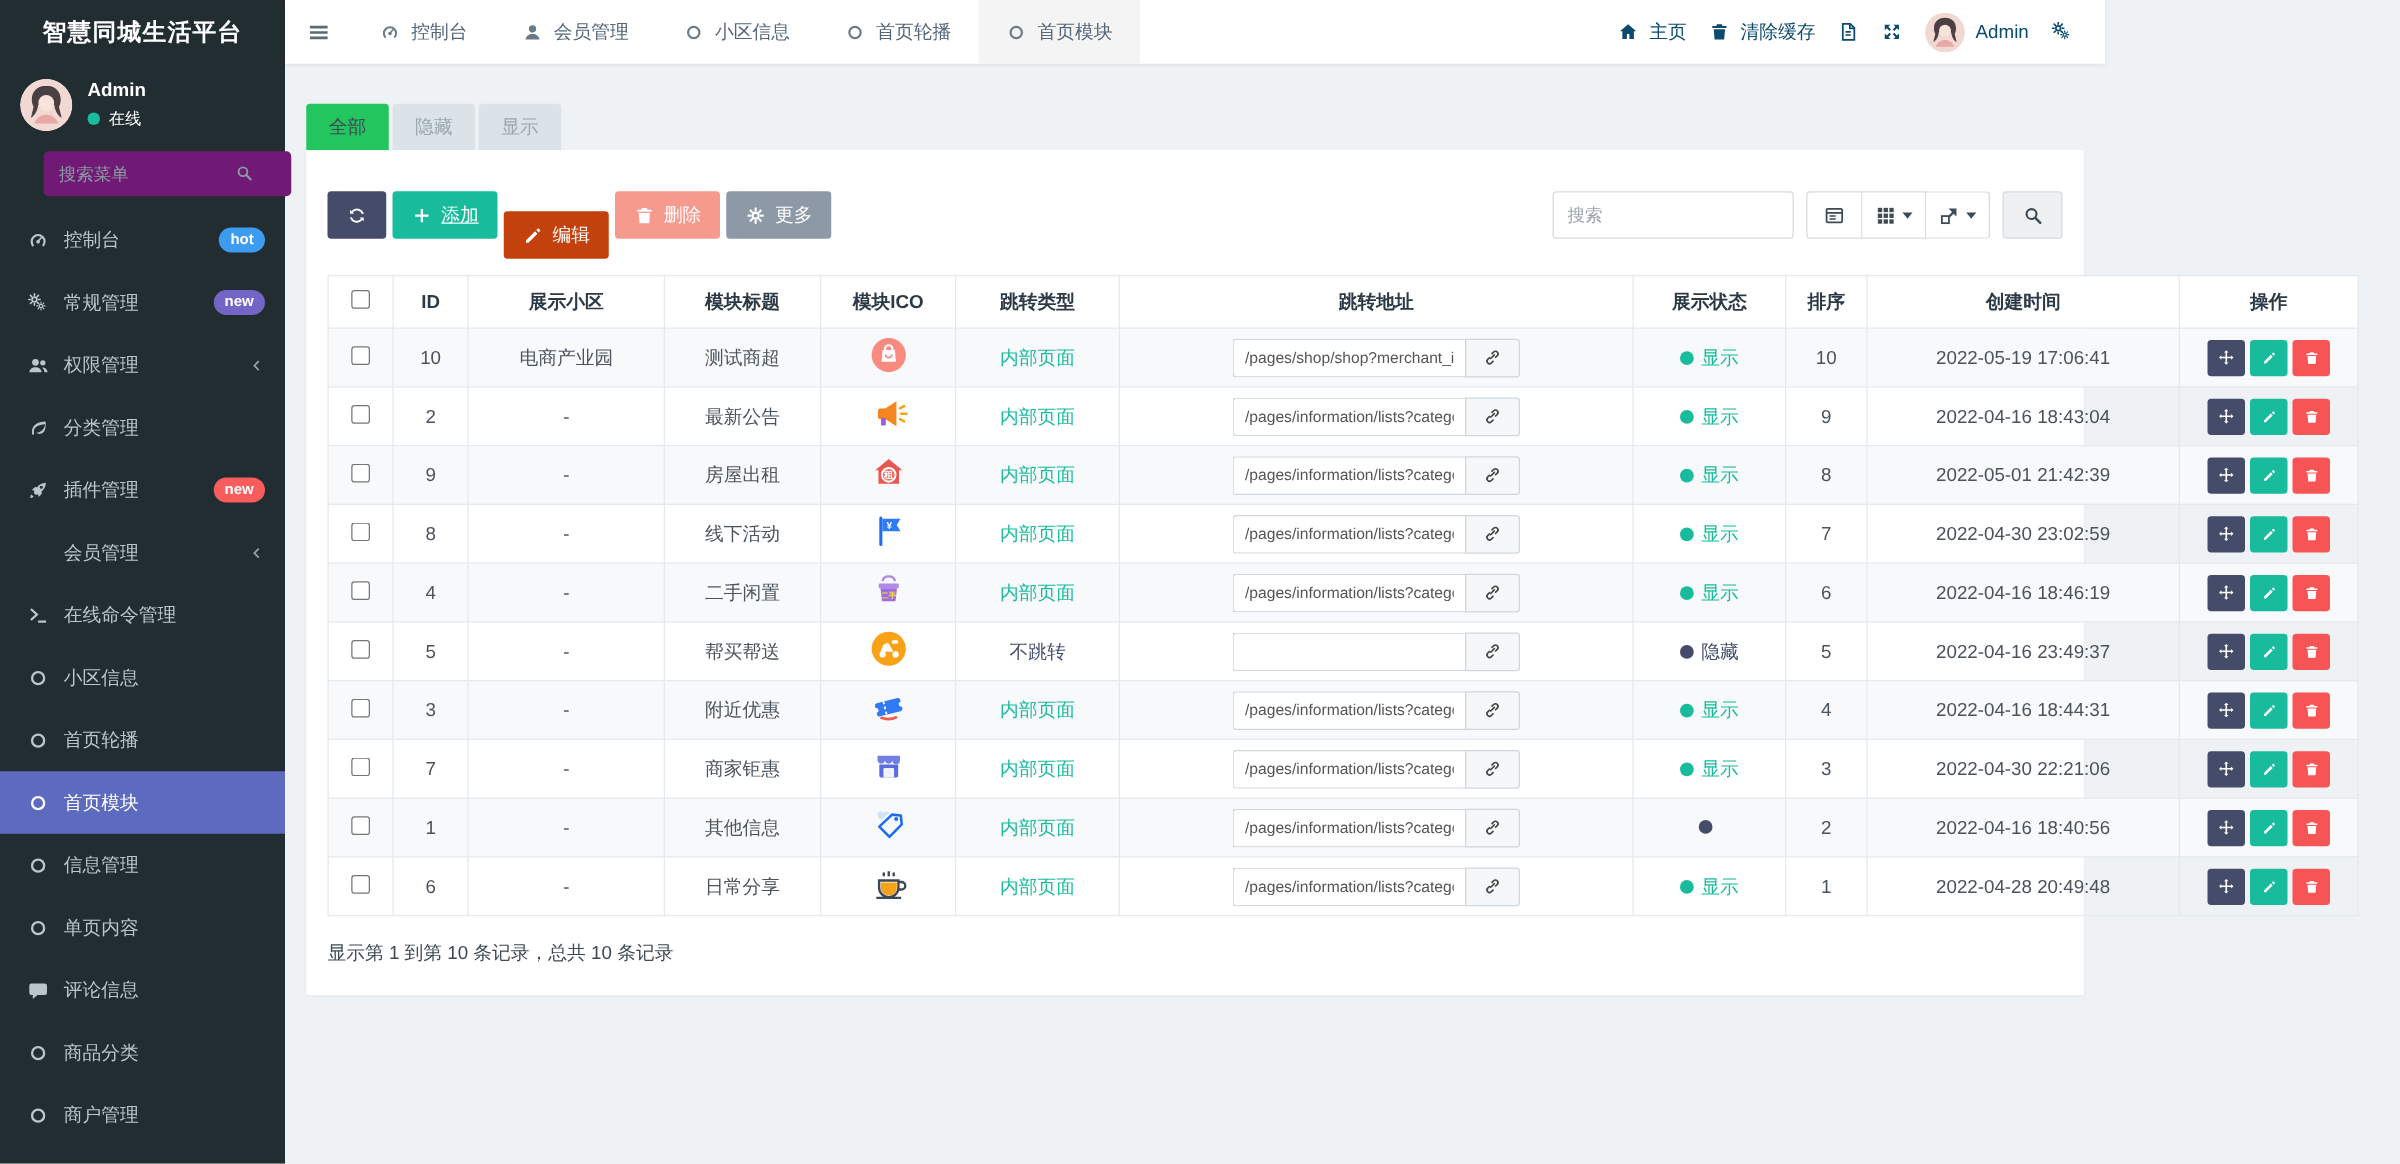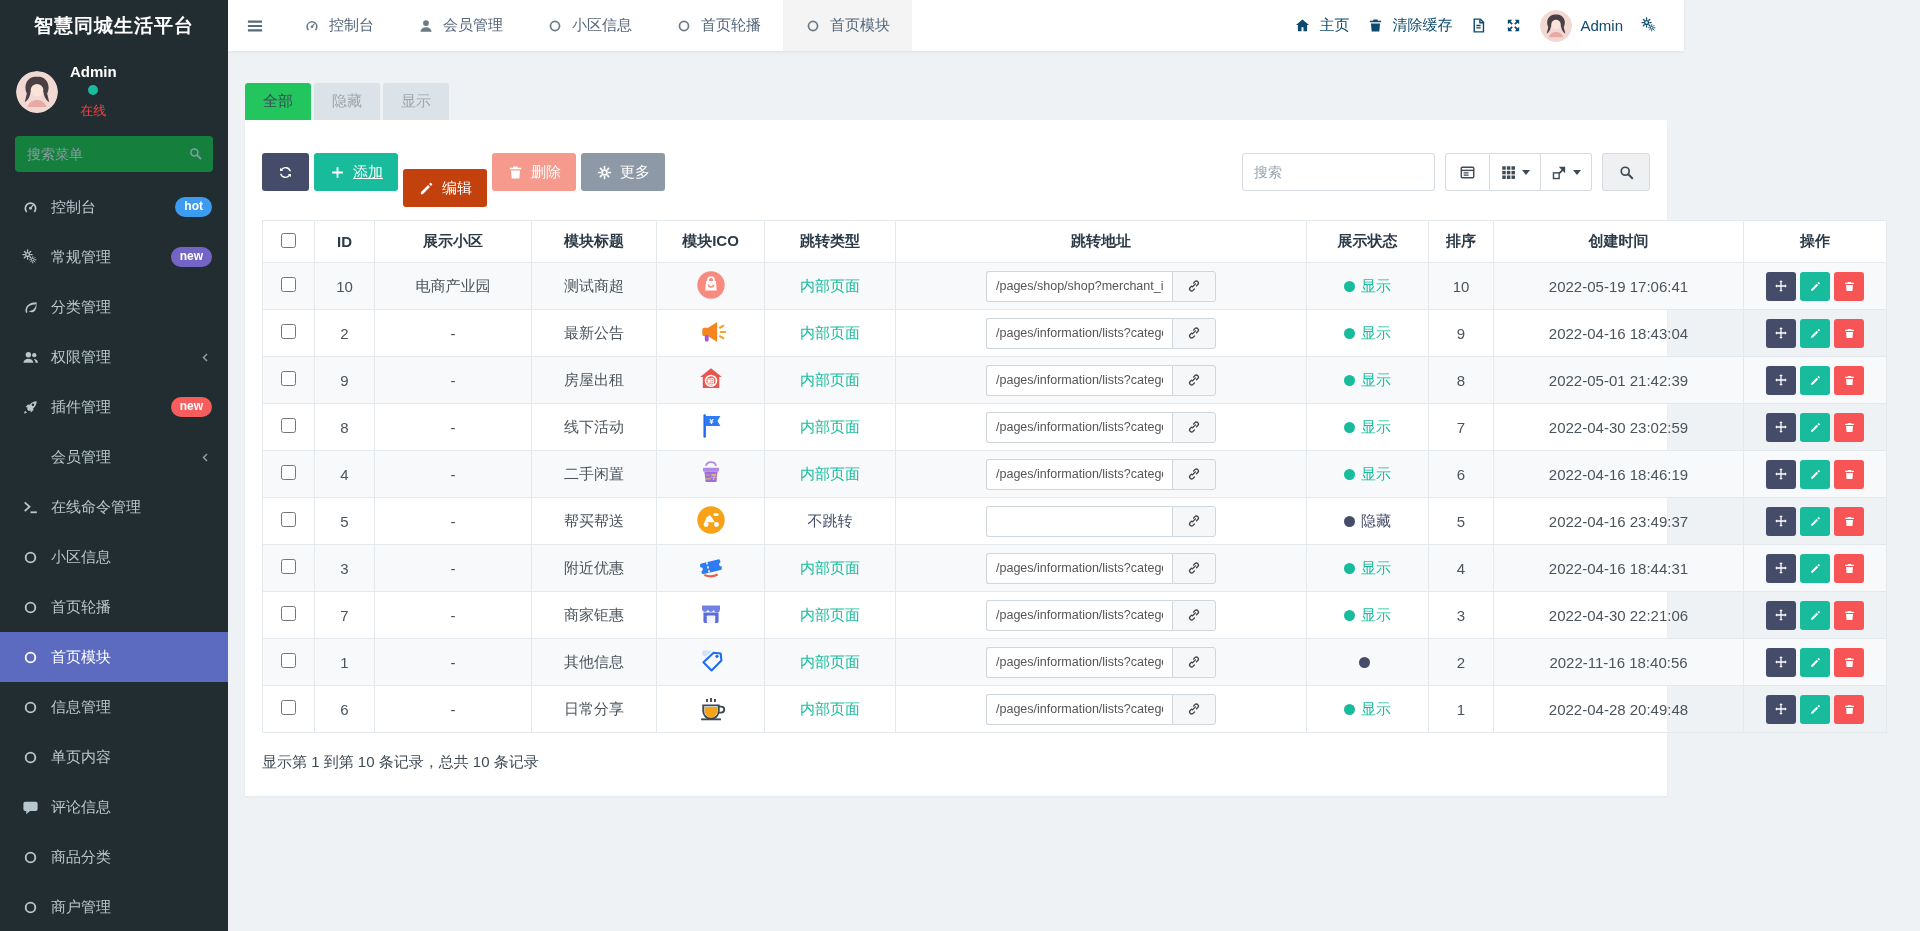--- a/index.html
+++ b/index.html
@@ -6,24 +6,24 @@
   html,body { width:1920px; height:931px; overflow:hidden; }
   body { font-family:"Liberation Sans","DejaVu Sans",sans-serif; background:#eef2f5; font-size:15px; color:#444; }
   .app { display:flex; width:1684px; height:931px; }
 
   
   .sidebar { width:228px; flex-shrink:0; background:#222d32; color:#b8c7ce; display:flex; flex-direction:column; }
   .brand { height:51px; display:flex; align-items:center; justify-content:center; color:#fff; font-size:19px; font-weight:bold; letter-spacing:1px; flex-shrink:0; }
   .user-panel { display:flex; align-items:center; gap:12px; padding:12px 16px 6px; flex-shrink:0; }
   .avatar { width:42px; height:42px; border-radius:50%; overflow:hidden; flex-shrink:0; }
   .user-name { color:#fff; font-weight:bold; font-size:15px; }
-  .user-status { display:flex; align-items:center; gap:7px; margin-top:5px; font-size:13px; color:#ef4444;flex-direction:column; }
+  .user-status { display:flex; align-items:center; gap:7px; margin-top:5px; font-size:13px; color:#ffffff; }
   .status-dot { width:10px; height:10px; border-radius:50%; background:#18bc9c; }
   .sidebar-search { margin:10px 15px 10px; position:relative; flex-shrink:0; }
-  .sidebar-search input { width:100%; height:36px; background:#15803d; border:none; border-radius:4px; color:#ccc; padding:0 34px 0 12px; font-size:14px; outline:none; }
+  .sidebar-search input { width:100%; height:36px; background:#701a75; border:none; border-radius:4px; color:#ccc; padding:0 34px 0 12px; font-size:14px; outline:none;margin-left:20px; }
   .sidebar-search input::placeholder { color:#8a9ba3; }
   .sidebar-search .sicon { position:absolute; right:10px; top:9px; color:#8a9ba3; }
   .sidebar-menu { list-style:none; flex:1; overflow:hidden; }
   .menu-item { height:50px; display:flex; align-items:center; padding:0 16px 0 18px; font-size:15px; color:#b8c7ce; cursor:pointer; }
   .menu-item .mi-icon { width:24px; margin-right:9px; display:flex; justify-content:center; align-items:center; }
   .menu-item.active { background:#5c6bc0; color:#fff; }
   .menu-item.active .mi-icon { color:#fff; }
   .mbadge { margin-left:auto; font-size:12px; font-weight:bold; color:#fff; padding:2px 9px; border-radius:10px; line-height:1.3; }
   .mchevron { margin-left:auto; color:#93a1a8; display:flex; }
 
@@ -148,40 +148,40 @@
                 </g>
               </g>
             </svg>
           </span>
           <span>常规管理</span>
           <span class="mbadge" style="background: rgb(114, 101, 198);">new</span>
         </li>
         <li class="menu-item">
           <span class="mi-icon ic">
             <svg width="17" height="17" viewBox="0 0 24 24" fill="currentColor">
-              <path d="M20.5 4.5C11 4.5 5.6 9 5 15.2c-.2 1.7.1 3.3.8 4.6l1.9-1.1c-.5-1-.7-2.2-.5-3.5C7.7 10.5 12 8 20 7.5c-.8 3.8-2.7 8.8-10.3 9.8 1.7 1.2 3.9 1.6 6 .9 4.3-1.4 5.3-7.5 4.8-13.7z"></path>
-            </svg>
-          </span>
-          <span>分类管理</span>
-        </li>
-        <li class="menu-item">
-          <span class="mi-icon ic">
-            <svg width="17" height="17" viewBox="0 0 24 24" fill="currentColor">
               <circle cx="9" cy="8.2" r="3.8"></circle>
               <path d="M2 19.5c.4-3.7 3.3-5.8 7-5.8s6.6 2.1 7 5.8z"></path>
               <circle cx="17.3" cy="8.8" r="3"></circle>
               <path d="M17.8 14c2.7.5 4.6 2.4 4.9 5.5h-3.5c-.2-2.2-1-4-2.6-5.2z"></path>
             </svg>
           </span>
           <span>权限管理</span>
           <span class="mchevron ic">
             <svg width="13" height="13" viewBox="0 0 24 24" fill="currentColor">
               <path d="M14.8 5.5L8.3 12l6.5 6.5" fill="none" stroke="currentColor" stroke-width="2.6"></path>
             </svg>
           </span>
+        </li>
+        <li class="menu-item">
+          <span class="mi-icon ic">
+            <svg width="17" height="17" viewBox="0 0 24 24" fill="currentColor">
+              <path d="M20.5 4.5C11 4.5 5.6 9 5 15.2c-.2 1.7.1 3.3.8 4.6l1.9-1.1c-.5-1-.7-2.2-.5-3.5C7.7 10.5 12 8 20 7.5c-.8 3.8-2.7 8.8-10.3 9.8 1.7 1.2 3.9 1.6 6 .9 4.3-1.4 5.3-7.5 4.8-13.7z"></path>
+            </svg>
+          </span>
+          <span>分类管理</span>
         </li>
         <li class="menu-item">
           <span class="mi-icon ic">
             <svg width="17" height="17" viewBox="0 0 24 24" fill="currentColor">
               <path d="M20.8 3.2c-4.3.3-7.6 2-9.8 4.9l-2.5-.3-3.6 3.6 3 .7c-.3.8-.5 1.6-.7 2.5l2.2 2.2c.9-.2 1.7-.4 2.5-.7l.7 3 3.6-3.6-.3-2.5c2.9-2.2 4.6-5.5 4.9-9.8zM15.5 10a1.8 1.8 0 1 1 0-3.6 1.8 1.8 0 0 1 0 3.6zM4.5 16.5c-1 .8-1.5 4-1.5 4s3.2-.5 4-1.5z"></path>
             </svg>
           </span>
           <span>插件管理</span>
           <span class="mbadge" style="background: rgb(247, 93, 93);">new</span>
         </li>
@@ -952,21 +952,21 @@
                           <path d="M9.8 13.2l4.4-4.4M8.3 12.3l-2 2a3 3 0 0 0 4.3 4.3l2-2M15.7 11.7l2-2a3 3 0 0 0-4.3-4.3l-2 2" fill="none" stroke="currentColor" stroke-width="2" stroke-linecap="round"></path>
                         </svg>
                       </span>
                     </span>
                   </span></td>
                 <td><span class="st st-dot">
                     <span class="dot"></span>
                     <span></span>
                   </span></td>
                 <td>2</td>
-                <td>2022-11-16 18:40:56</td>
+                <td>2022-04-16 18:40:56</td>
                 <td><button class="abtn abtn-move">
                     <span class="ic">
                       <svg width="14" height="14" viewBox="0 0 24 24" fill="currentColor">
                         <path d="M12 2.2l3.1 3.1h-2v5.6h5.6v-2l3.1 3.1-3.1 3.1v-2h-5.6v5.6h2L12 21.8l-3.1-3.1h2v-5.6H5.3v2L2.2 12l3.1-3.1v2h5.6V5.3h-2z"></path>
                       </svg>
                     </span>
                   </button><button class="abtn abtn-edit">
                     <span class="ic">
                       <svg width="13" height="13" viewBox="0 0 24 24" fill="currentColor">
                         <path d="M4 17.3V20h2.7L16.9 9.8l-2.7-2.7zM15.6 5.7l2.7 2.7 1.5-1.5a1 1 0 0 0 0-1.4l-1.3-1.3a1 1 0 0 0-1.4 0z"></path>

